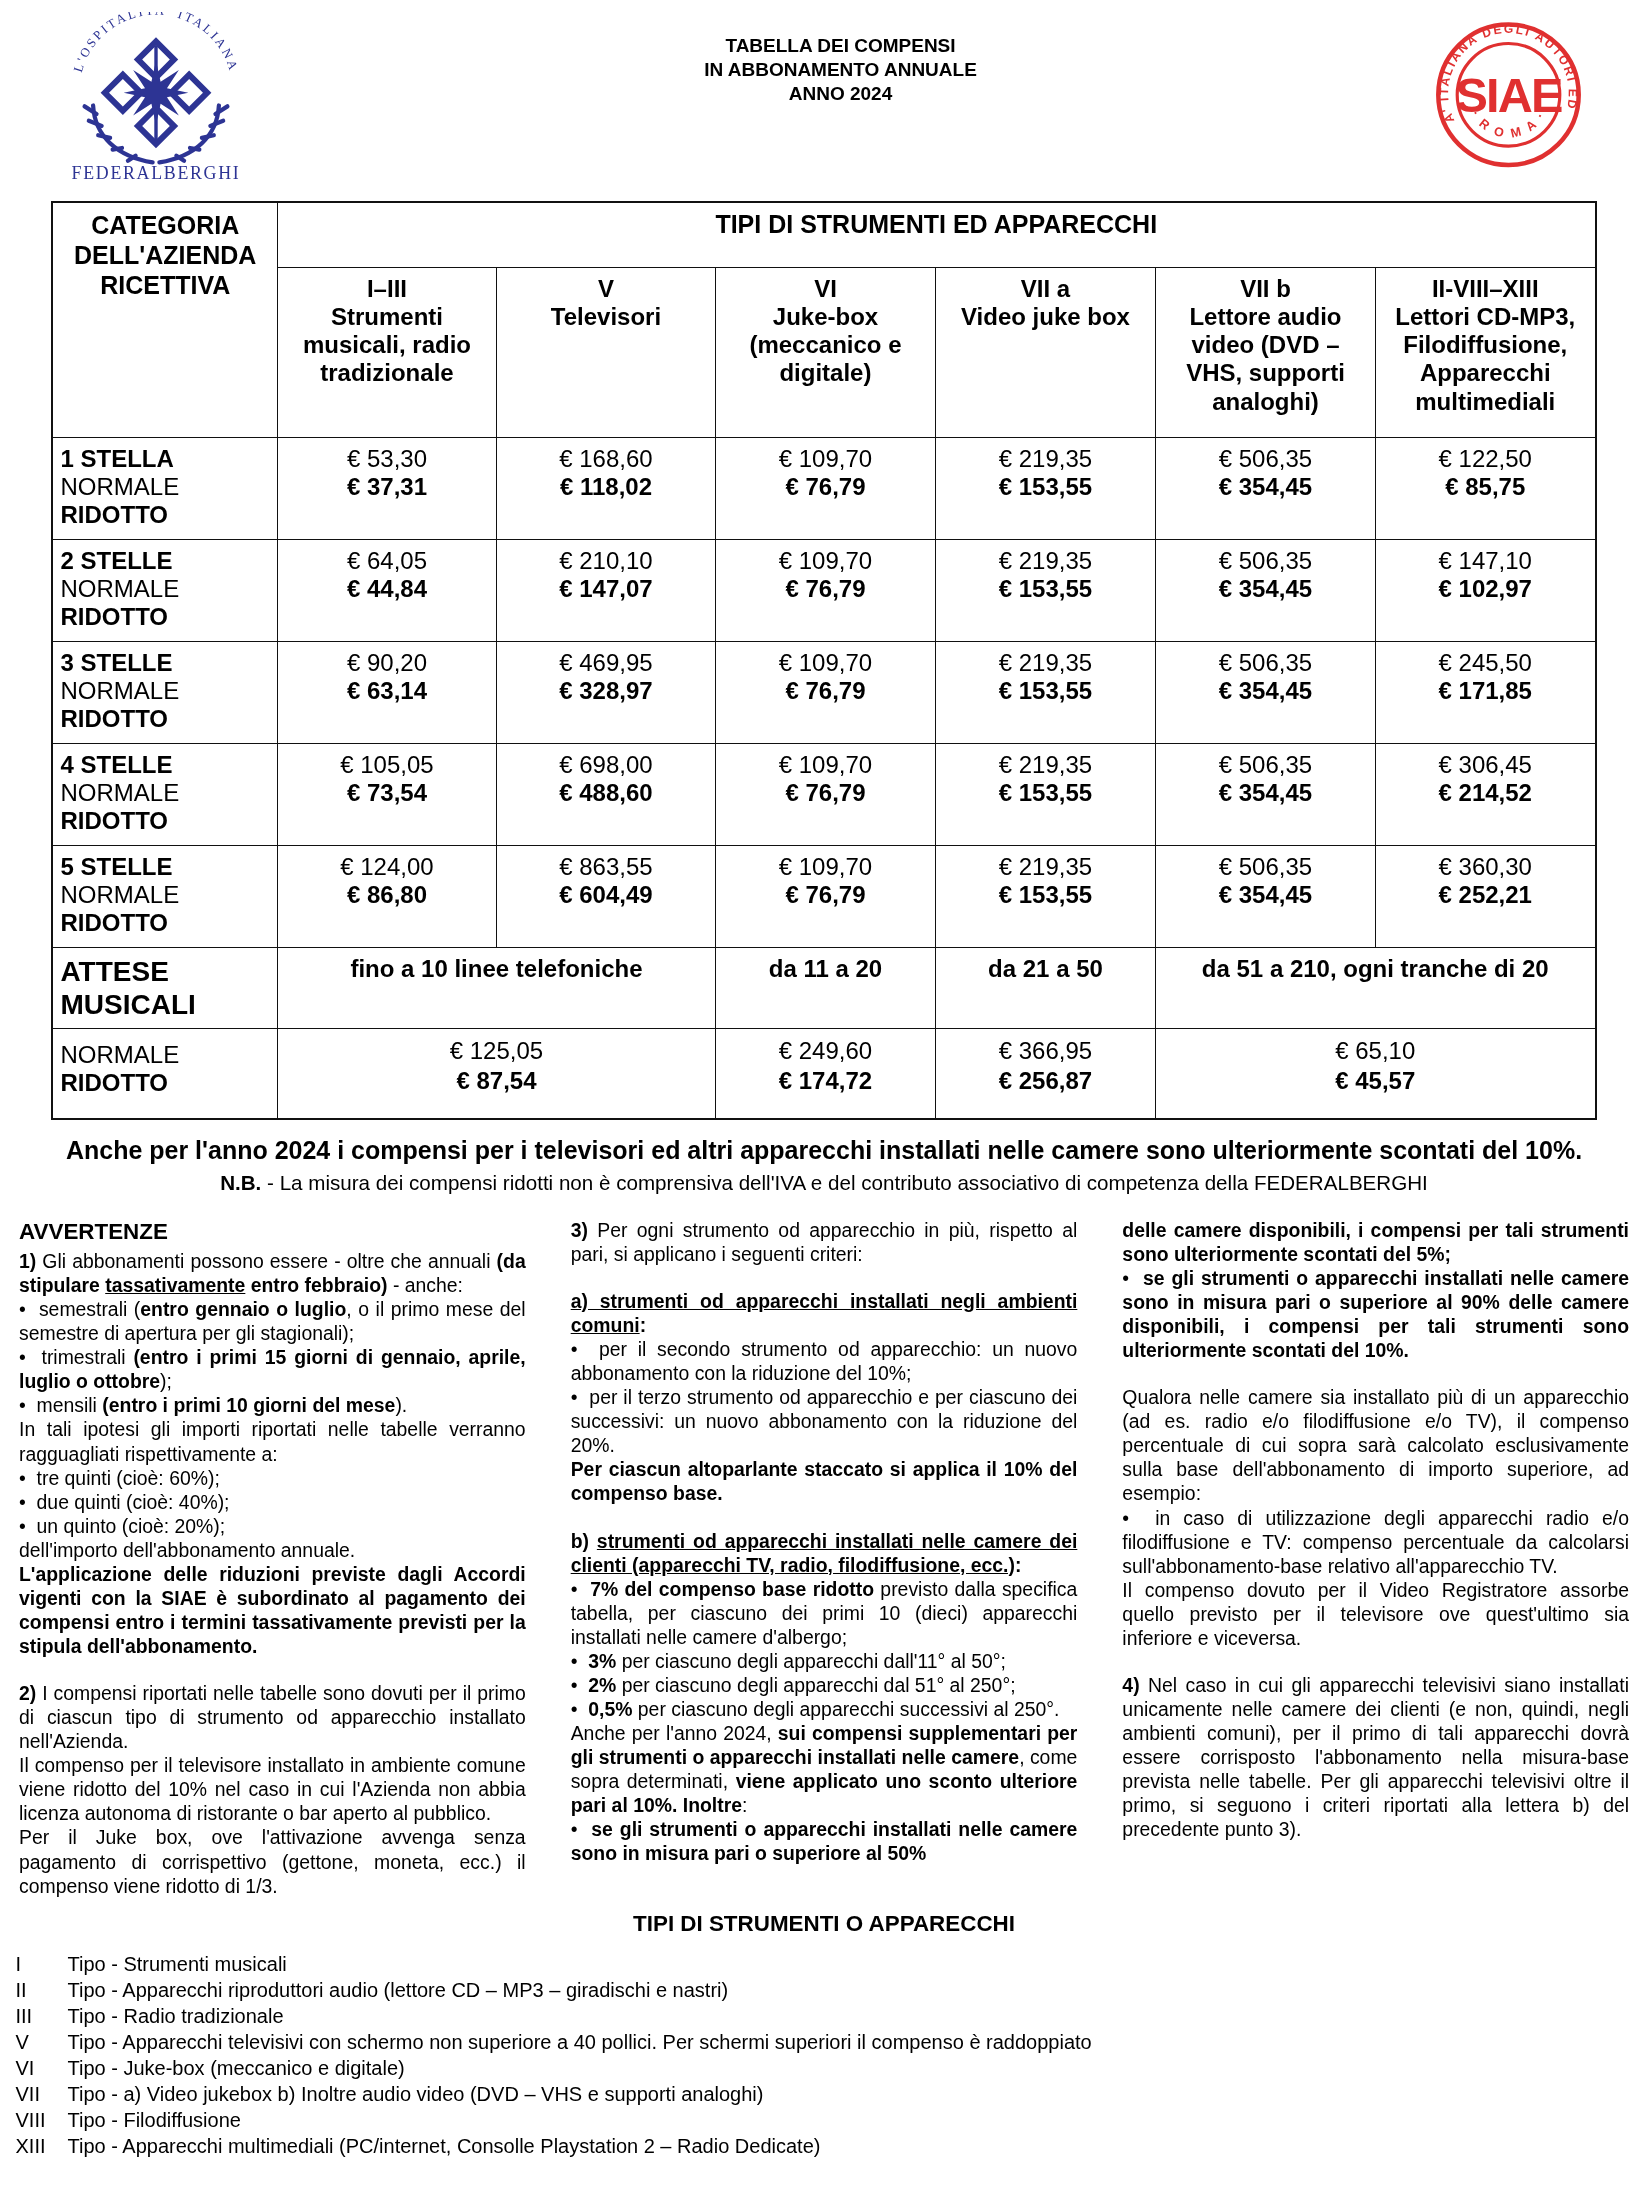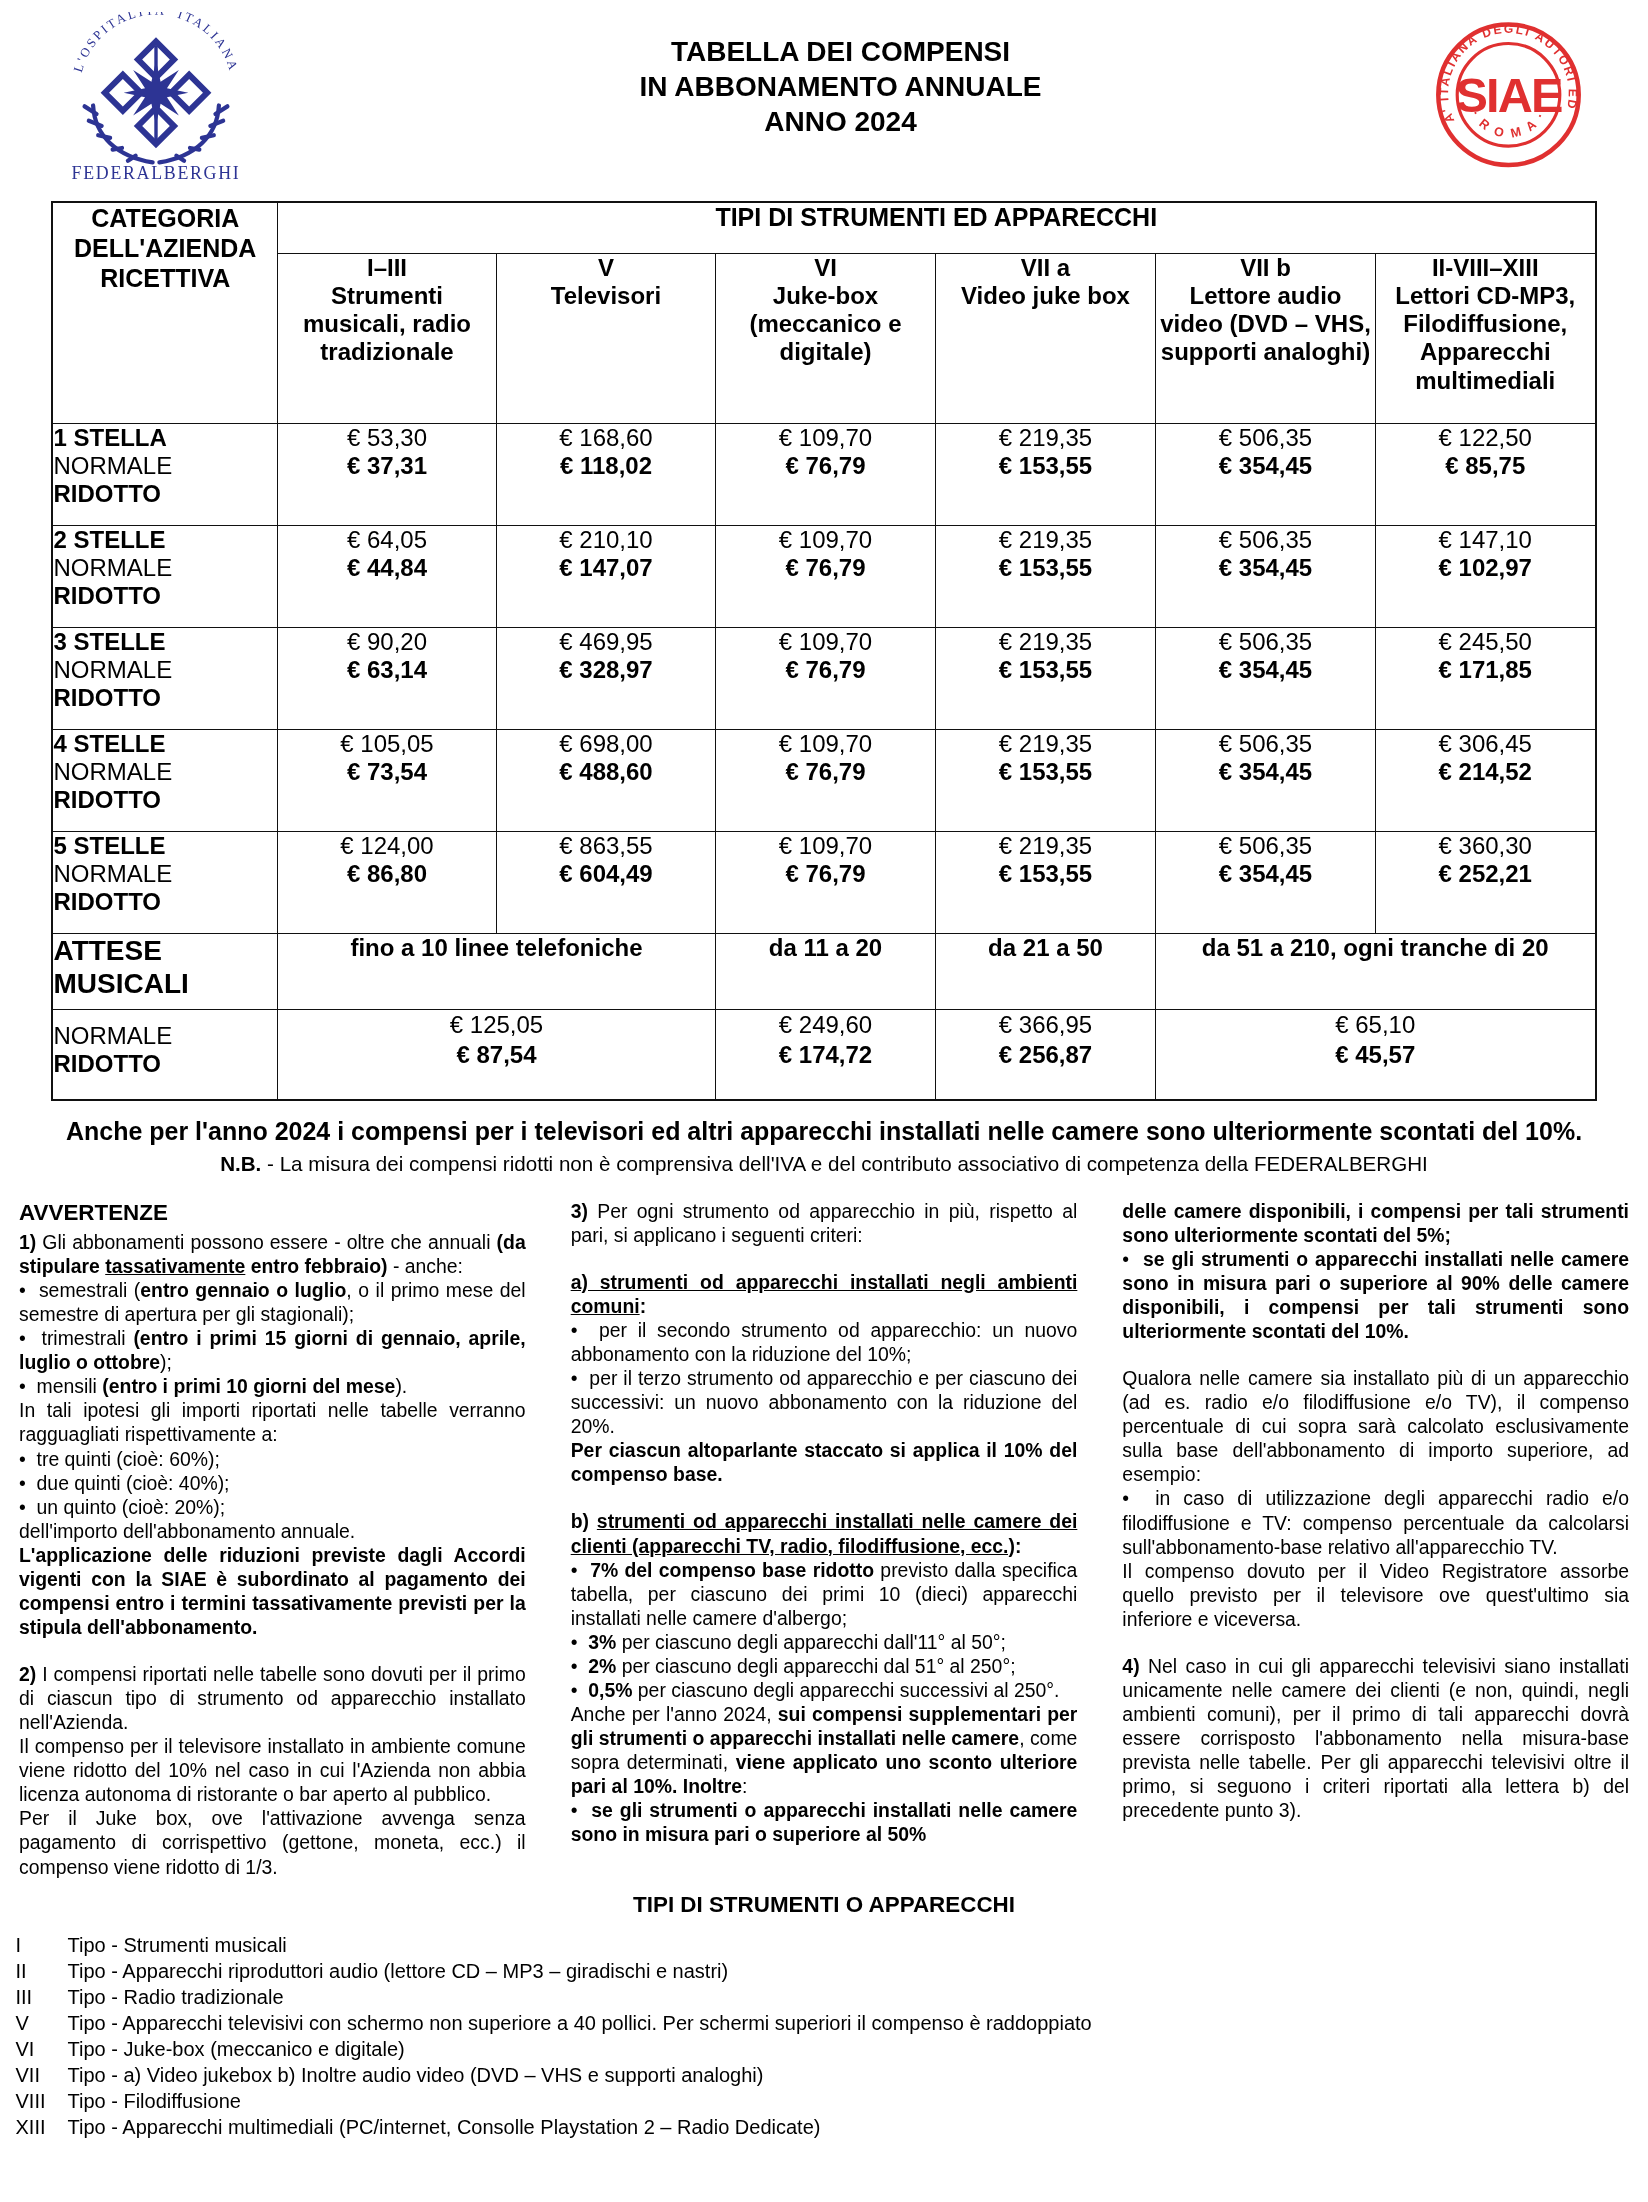--- a/index.html
+++ b/index.html
@@ -2,29 +2,29 @@
 <html style="font-size:13.8px"><head>
 <meta charset="utf-8">
 <style>
   html,body{margin:0;padding:0;background:#9a9a9a;}
   .page{width:1648px;height:2203px;background:#ffffff;margin:0 auto;overflow:hidden;
         font-family:"Liberation Sans",sans-serif;color:#000;position:relative;}
   
   .header{display:flex;align-items:flex-start;padding:12px 45px 0 45px;}
   .logo-box{flex:none;}
   .title-wrap{flex:1;text-align:center;padding-top:22.4px;font-weight:bold;
-              font-size:28px;line-height:1.25;}
+              font-size:19px;line-height:1.25;}
   .fed-navy{fill:#2d3494;}
   .fed-stroke{stroke:#2d3494;fill:none;}
   .siae-red{fill:#e03030;}
   .siae-stroke{stroke:#e03030;fill:none;}
   
   table.fees{border-collapse:collapse;table-layout:fixed;width:1545px;margin:15.5px auto 0 auto;
              border:2.6px solid #111;}
-  table.fees td{border:1.7px solid #111;padding:0;vertical-align:top;overflow:hidden;margin-left:20px;}
+  table.fees td{border:1.7px solid #111;padding:7px;vertical-align:top;overflow:hidden;margin-left:20px;}
   td.group-h{font-size:25px;font-weight:bold;text-align:center;vertical-align:middle;height:50px;}
   td.corner{vertical-align:middle;text-align:center;font-weight:bold;font-size:25px;line-height:1.2;
             padding:0 5.2px;}
   tr.h2{height:170px;}
   td.colh{ text-align:center;font-weight:bold;font-size:24px;line-height:1.18;padding-top:8.6px;}
   tr.stelle{height:102px;}
   td.cat{padding:7.7px 3.4px 0 22.4px;font-size:24px;line-height:1.18;}
   .b{font-weight:bold;}
   .u{text-decoration:underline;}
   td.val{text-align:center;font-size:24px;line-height:1.2;padding-top:8.6px;}

